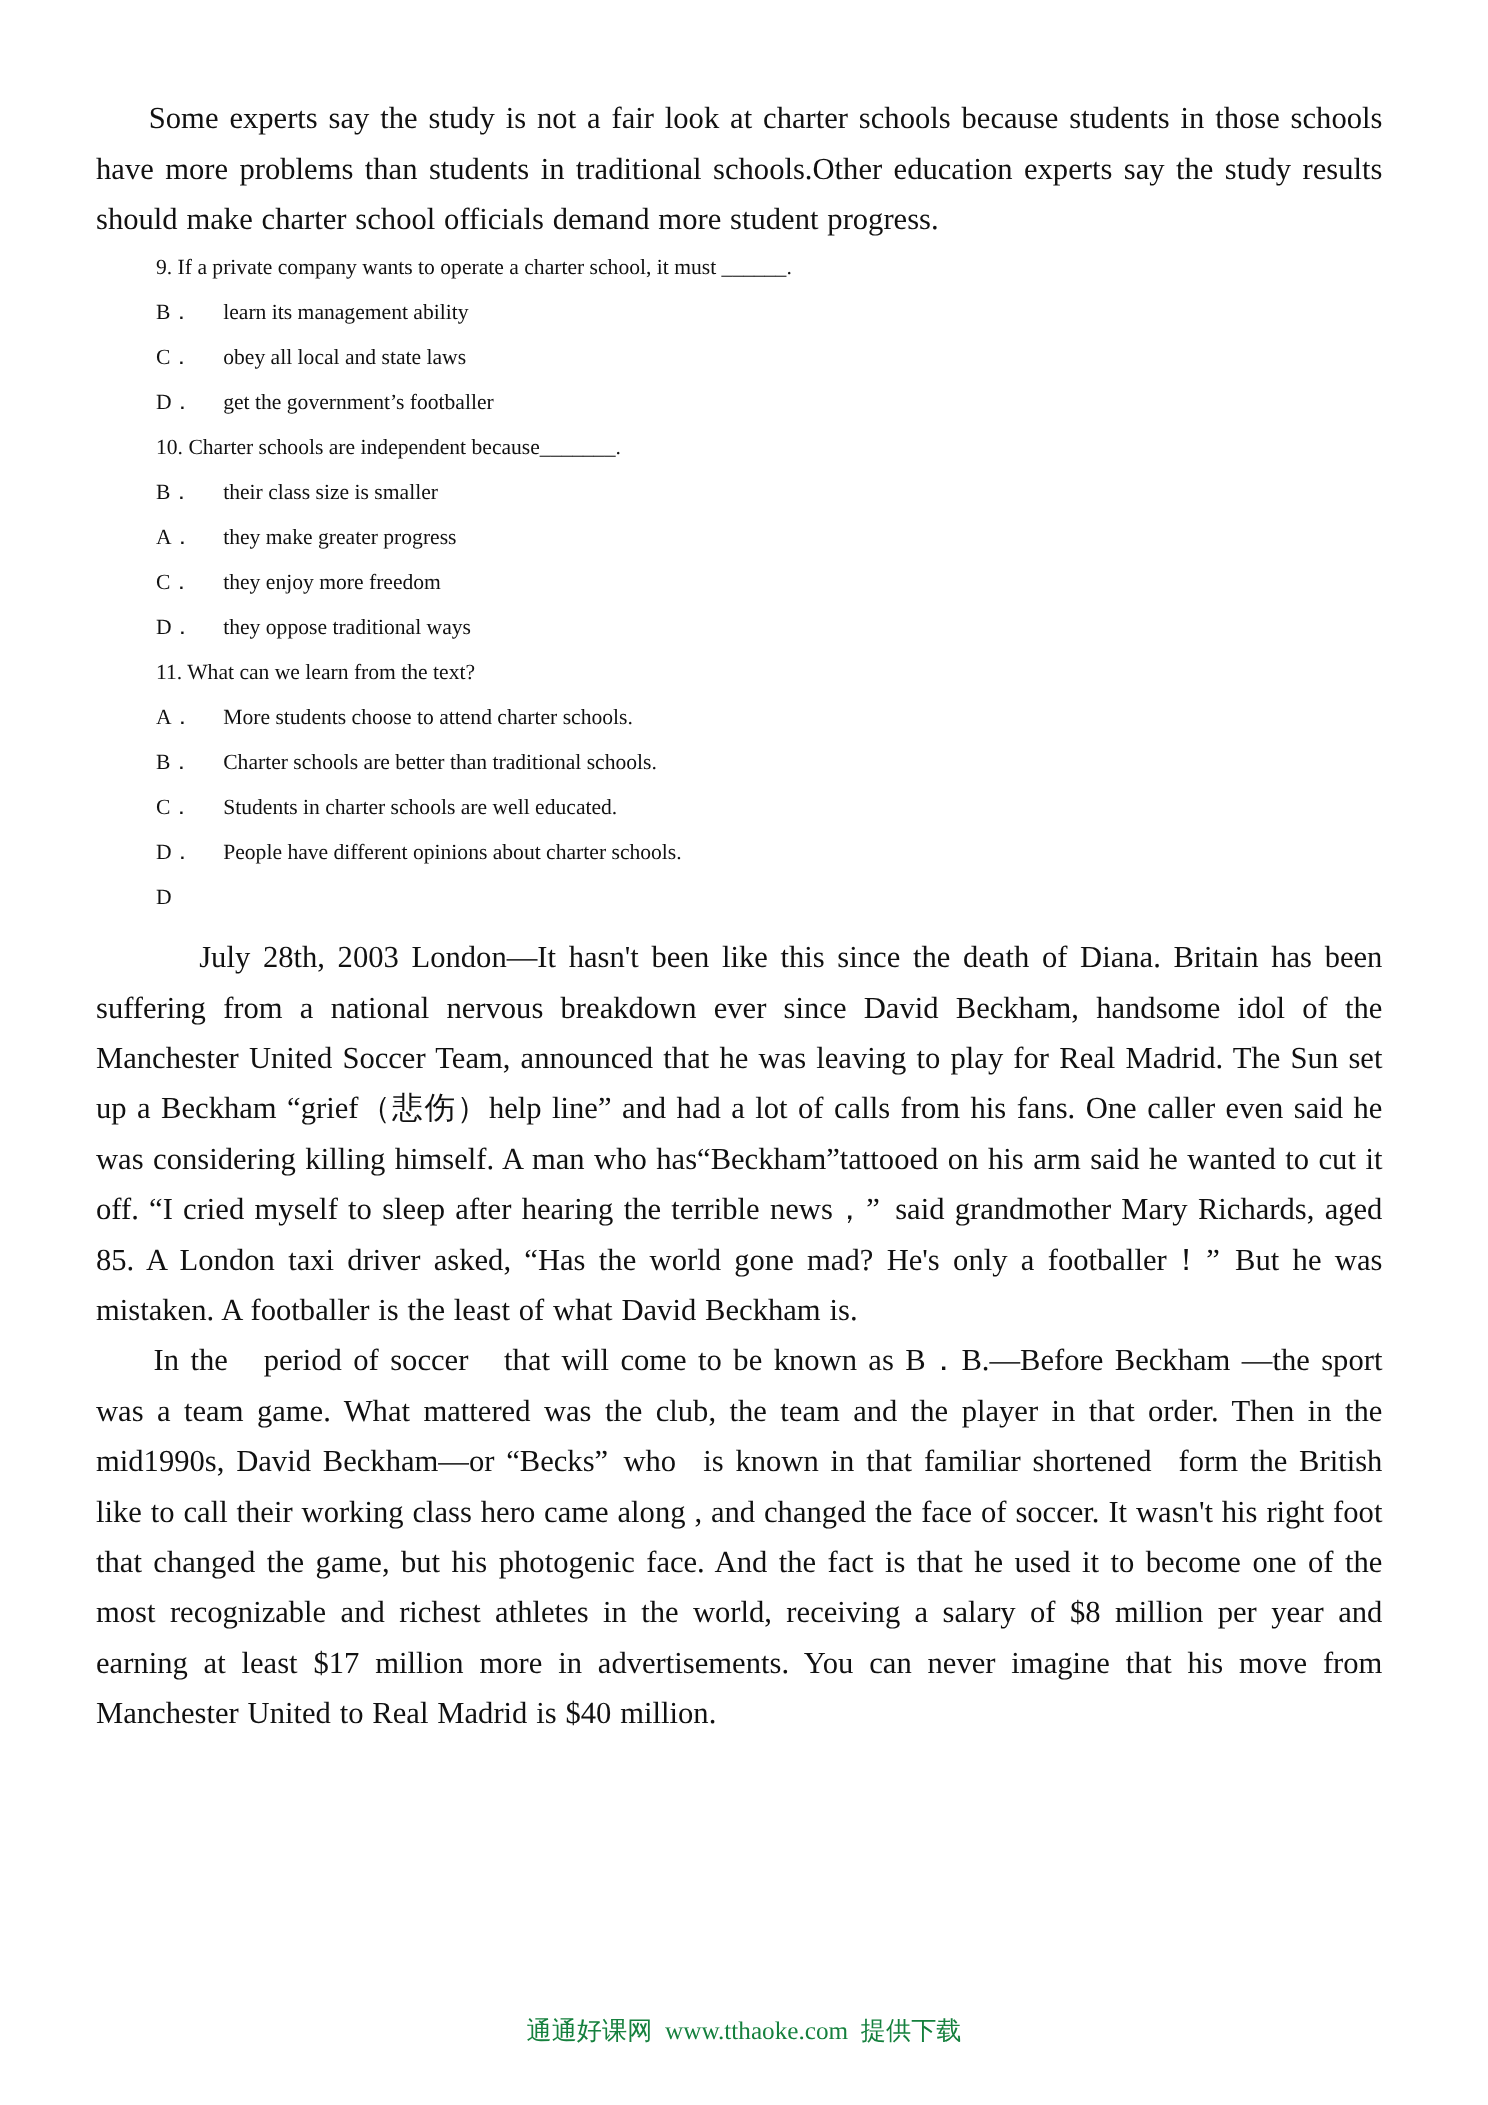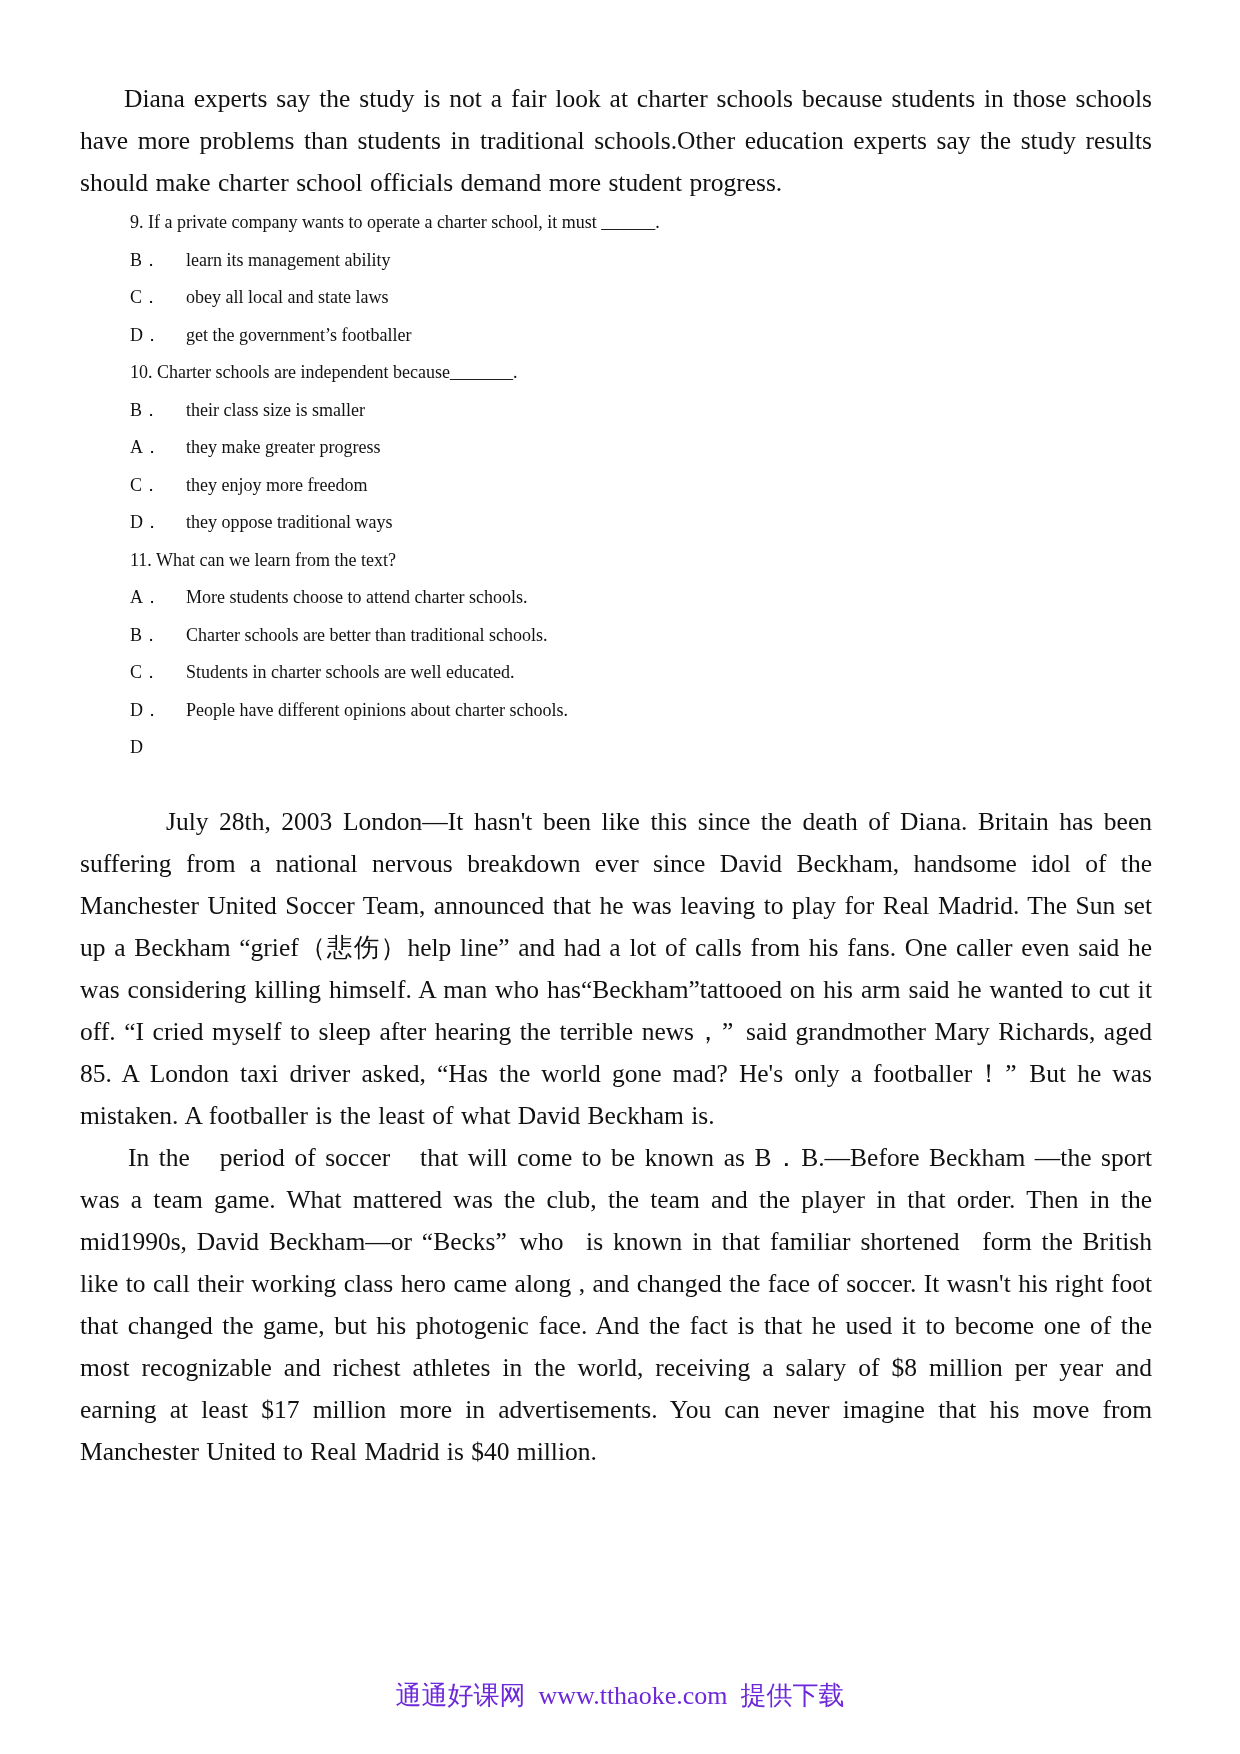--- a/index.html
+++ b/index.html
@@ -36,38 +36,38 @@
     padding-left: 50px;
     font-size: 18px;
     line-height: 37.5px;
   }
   .qa-row { white-space: nowrap; }
   .opt-letter {
     display: inline-block;
     width: 56px;
   }
   .answer-row { margin-top: 0; }
-  .passage { margin-top: 34px; }
+  .passage { margin-top: 10px; }
   .footer {
     position: absolute;
     left: 0;
     top: 1678px;
     width: 1240px;
     text-align: center;
-    font-size: 26px;
-    color: #6d28d9;
+    font-size: 21px;
+    color: #15803d;
     font-family: "Liberation Serif", "DejaVu Serif", serif;
   }
 </style>
 </head>
 <body>
 
 <div class="page">
 
-  <p class="para indent-sm">Diana experts say the study is not a fair look at charter schools because students in those schools have more problems than students in traditional schools.Other education experts say the study results should make charter school officials demand more student progress.</p>
+  <p class="para indent-sm">Some experts say the study is not a fair look at charter schools because students in those schools have more problems than students in traditional schools.Other education experts say the study results should make charter school officials demand more student progress.</p>
 
   <div class="qa-block">
 
     <div class="qa-row">9. If a private company wants to operate a charter school, it must ______.</div>
     <div class="qa-row">
       <span class="opt-letter">B．</span><span>learn its management ability</span>
     </div>
     <div class="qa-row">
       <span class="opt-letter">C．</span><span>obey all local and state laws</span>
     </div>

